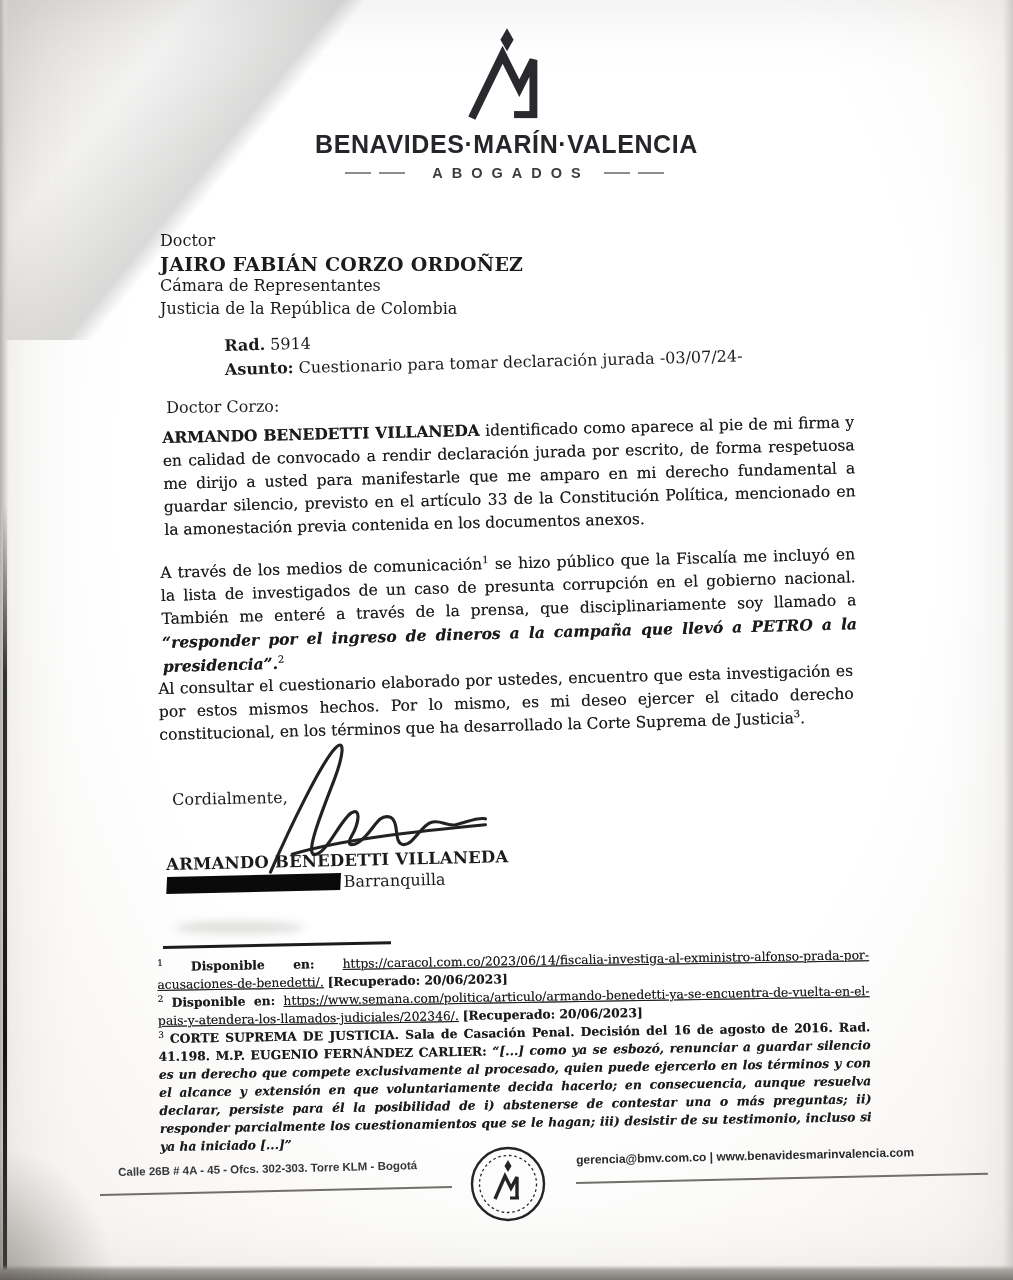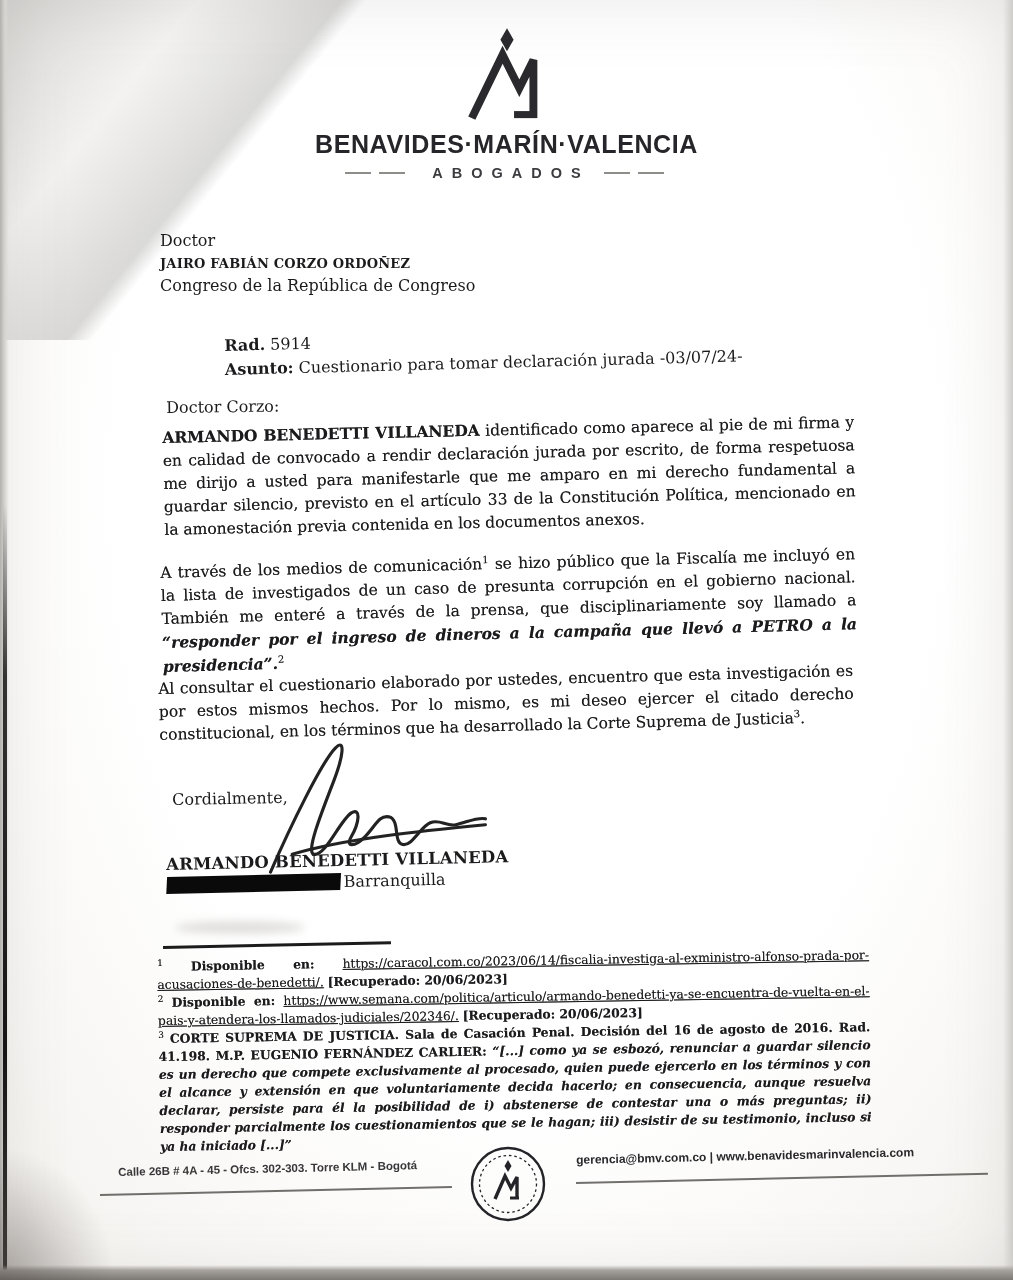--- a/index.html
+++ b/index.html
@@ -18,21 +18,21 @@
   .corner-bl{left:0;bottom:0;width:130px;height:150px;background:radial-gradient(ellipse at 0% 100%, rgba(70,62,56,0.38), rgba(255,255,255,0) 62%);}
   .smudge{left:175px;top:921px;width:130px;height:13px;background:#9a9792;border-radius:50%;filter:blur(4px);opacity:.3;}
   
   .letterhead{left:0;right:0;top:28px;text-align:center;}
   .brand{font-family:"Liberation Sans",sans-serif;font-weight:bold;font-size:25px;letter-spacing:.6px;color:#26262a;margin-top:4px;}
   .abogados-row{display:flex;align-items:center;justify-content:center;gap:14px;margin-top:6px;}
   .abogados{font-family:"Liberation Sans",sans-serif;font-weight:bold;font-size:14.5px;letter-spacing:9px;padding-left:9px;color:#3c3c40;}
   .rule{width:64px;height:2px;background:repeating-linear-gradient(to right,#8f8d8a 0 26px,rgba(255,255,255,0) 26px 34px);}
   
   .recipient{left:160px;top:186px;font-size:16px;line-height:22.5px;margin-top:44px;}
-  .recipient .name{font-weight:bold;font-size:13px;letter-spacing:.2px;}
+  .recipient .name{font-weight:bold;font-size:19px;letter-spacing:.2px;}
   .esd span{display:inline-block;}
   .esd .w1{width:85px;} .esd .w2{width:70px;}
   .reference{left:224px;top:334px;font-size:16px;line-height:24px;transform:rotate(-1.5deg);}
   .greeting{left:166px;top:398px;font-size:16px;transform:rotate(-0.8deg);}
   .para{margin:0;text-align:justify;font-size:15.5px;line-height:23px;text-shadow:0 0 .5px rgba(27,27,29,0.65);}
   .p1{left:162px;top:426px;width:692px;transform:rotate(-1.3deg);}
   .p2{left:160px;top:562px;width:695px;transform:rotate(-1.55deg);}
   .p3{left:158px;top:678px;width:695px;transform:rotate(-1.5deg);}
   .quote-emph{font-weight:bold;font-style:italic;}
   sup{font-size:10px;line-height:0;}
@@ -79,21 +79,22 @@
     <div class="abogados-row">
       <div class="rule"></div>
       <div class="abogados">ABOGADOS</div>
       <div class="rule"></div>
     </div>
   </div>
 
   <div class="sec recipient">
     <div>Doctor</div>
     <div class="name">JAIRO FABIÁN CORZO ORDOÑEZ</div>
-    <div>Congreso de la República de Congreso</div>
+    <div>Cámara de Representantes</div>
+    <div>Justicia de la República de Colombia</div>
   </div>
 
   <div class="sec reference">
     <div><b>Rad.</b> <span>5914</span></div>
     <div><b>Asunto:</b> <span>Cuestionario para tomar declaración jurada -03/07/24-</span></div>
   </div>
 
   <div class="sec greeting">Doctor Corzo:</div>
 
   <p class="sec para p1"><b>ARMANDO BENEDETTI VILLANEDA</b><span> identificado como aparece al pie de mi firma y en calidad de convocado a rendir declaración jurada por escrito, de forma respetuosa me dirijo a usted para manifestarle que me amparo en mi derecho fundamental a guardar silencio, previsto en el artículo 33 de la Constitución Política, mencionado en la amonestación previa contenida en los documentos anexos.</span></p>

